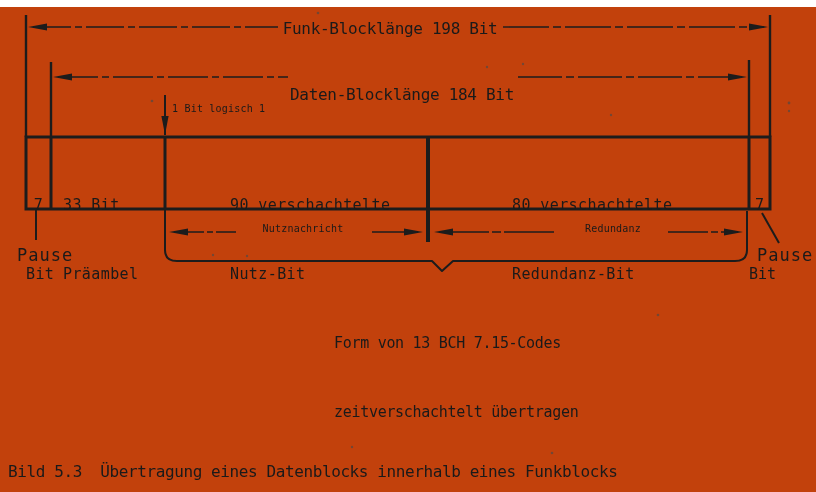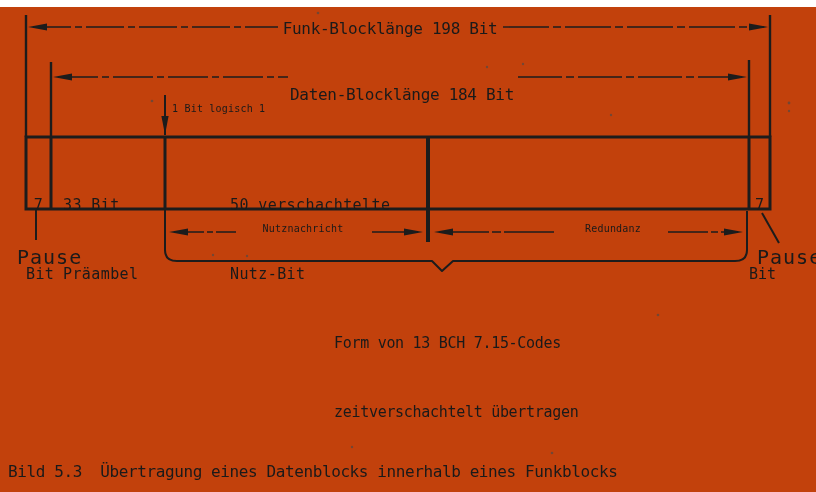--- a/index.html
+++ b/index.html
@@ -30,21 +30,21 @@
   }
   .cell.centered{text-align:center;}
   .note{
     position:absolute;
     left:334px;top:279px;
     font-size:15px;
     line-height:23px;
     letter-spacing:-0.3px;
     white-space:pre;
   }
-  .pause{font-size:20px;letter-spacing:1px;}
+  .pause{font-size:17px;letter-spacing:1px;}
   .caption{
     position:absolute;
     left:8px;top:455px;
     font-size:16px;
     letter-spacing:-0.4px;
     white-space:pre;
   }
 </style>
 </head>
 <body>
@@ -118,22 +118,26 @@
 
   <div class="cell centered" style="left:26px;width:25px;">
     <div>7</div>
     <div>Bit</div>
   </div>
   <div class="cell" style="left:63px;">
     <div>33 Bit</div>
     <div>Präambel</div>
   </div>
   <div class="cell" style="left:230px;">
-    <div>50 verschachtelte</div>
+    <div>90 verschachtelte</div>
     <div>Nutz-Bit</div>
+  </div>
+  <div class="cell" style="left:512px;">
+    <div>80 verschachtelte</div>
+    <div>Redundanz-Bit</div>
   </div>
   <div class="cell centered" style="left:749px;width:21px;letter-spacing:0;">
     <div>7</div>
     <div>Bit</div>
   </div>
 
   <div class="lbl small-lbl" style="left:303px;top:216px;transform:translateX(-50%);">Nutznachricht</div>
   <div class="lbl small-lbl" style="left:613px;top:216px;transform:translateX(-50%);text-align:center;">Redundanz</div>
 
   <div class="lbl pause" style="left:17px;top:238px;">Pause</div>

